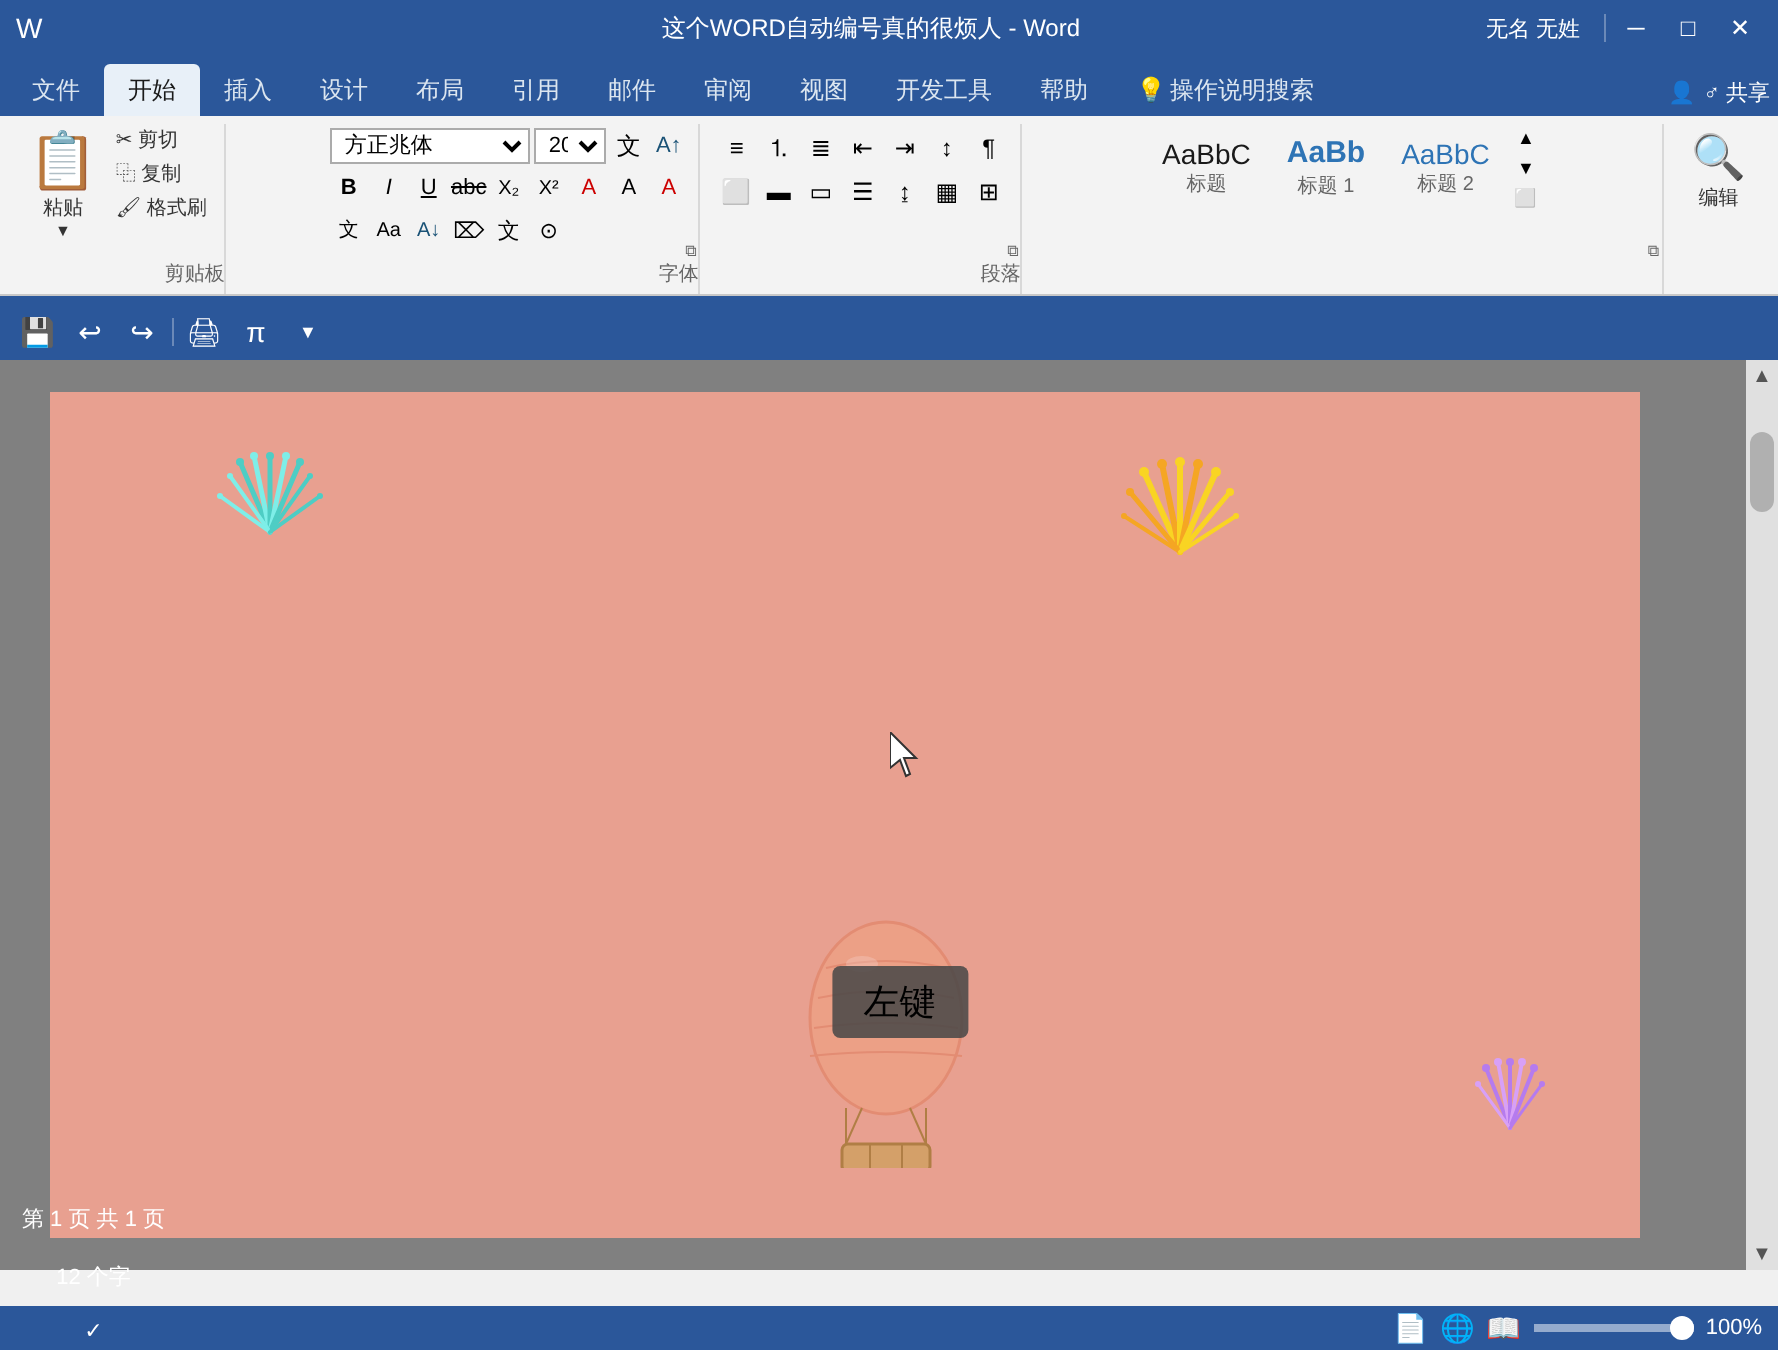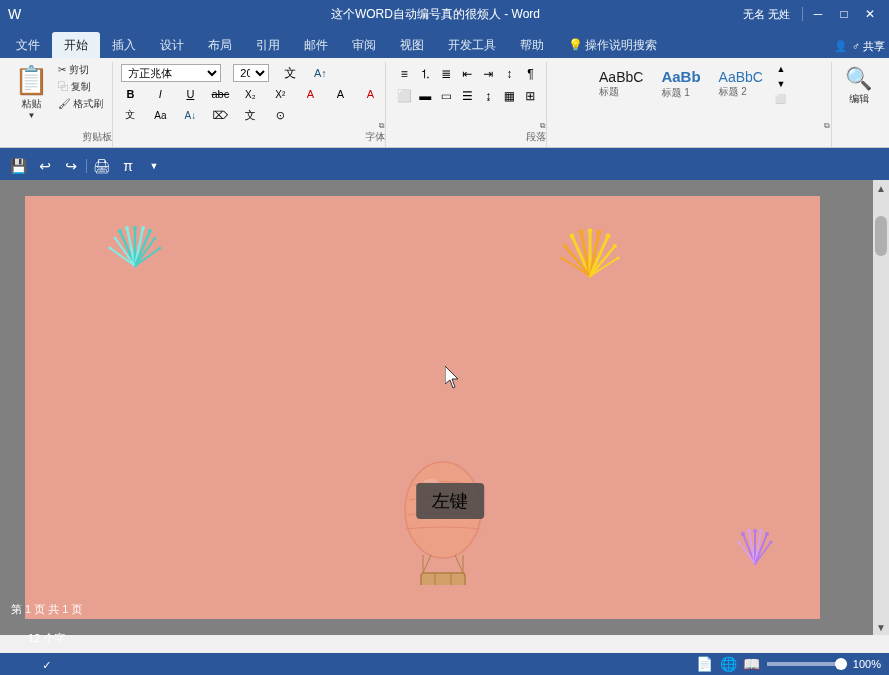--- a/index.html
+++ b/index.html
@@ -97,21 +97,21 @@
     }
     .small-btns { display: flex; flex-direction: column; gap: 1px; }
     .small-btn {
       font-size: 10px;
       color: #333;
       cursor: pointer;
       padding: 1px 3px;
       border-radius: 2px;
       white-space: nowrap;
     }
-    .font-row { display: flex; align-items: flex-end; gap: 12px; }
+    .font-row { display: flex; align-items: flex-end; gap: 2px; margin-left: 44px; }
     .font-select {
       width: 100px;
       height: 18px;
       font-size: 11px;
       border: 1px solid #ababab;
       background: white;
       padding: 0 2px;
     }
     .font-size-select {
       width: 36px;
@@ -152,21 +152,21 @@
     .styles-group { flex: 1; }
     .styles-group .ribbon-group-content { flex-direction: column; }
     .styles-container {
       display: flex;
       align-items: center;
       gap: 4px;
     }
     .style-item {
       display: flex;
       flex-direction: column;
-      align-items: flex-start;
+      align-items: center;
       cursor: pointer;
       padding: 2px 6px;
       border-radius: 2px;
       border: 1px solid transparent;
     }
     .style-preview { font-size: 14px; color: #1a1a1a; line-height: 1.2; }
     .style-label { font-size: 10px; color: #666; }
     .style-scroll { display: flex; flex-direction: column; gap: 1px; }
     .style-scroll-btn { width: 14px; height: 14px; display: flex; align-items: center; justify-content: center; font-size: 9px; cursor: pointer; }
 

